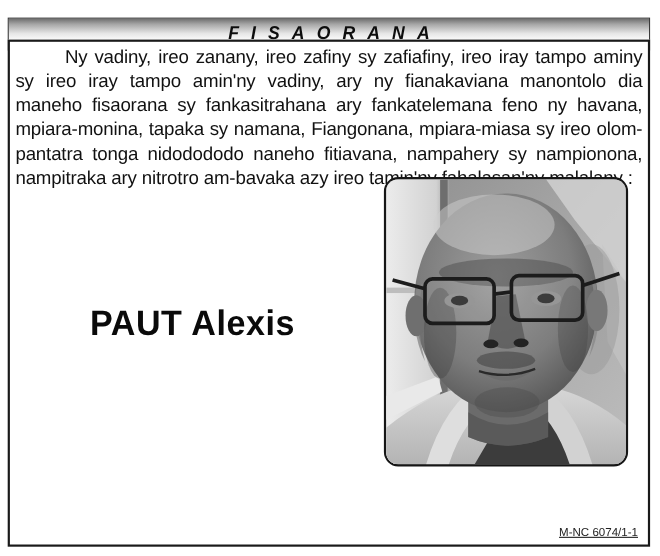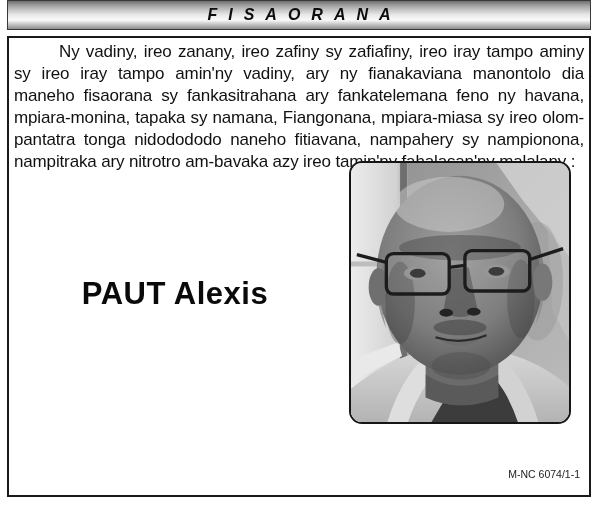--- a/index.html
+++ b/index.html
@@ -9,21 +9,21 @@
     font-family: "Liberation Sans", sans-serif;
     color: #111;
     overflow: hidden;
     position: relative;
   }
   .page { position: absolute; inset: 0; }
 
   
   .masthead {
     position: absolute;
-    left: 7px; top: 0;
+    left: 7px; top: 16px;
     width: 584px; height: 30px;
     border: 1px solid #3a3a3a;
     background: linear-gradient(180deg,
       #6f6f6f 0%, #a6a6a6 18%, #e6e6e6 48%,
       #fafafa 68%, #bdbdbd 86%, #8d8d8d 100%);
     display: flex; align-items: center; justify-content: center;
   }
   .masthead-title {
     font-style: italic;
     font-weight: 800;
@@ -75,24 +75,25 @@
     width: 222px; height: 263px;
     border: 2px solid #161616;
     border-radius: 13px;
     overflow: hidden;
     background: #a9a9a9;
   }
   .portrait svg { display: block; width: 100%; height: 100%; }
 
   .reference {
     position: absolute;
-    right: 9px; bottom: 15px;
+    right: 9px; bottom: 5px;
     font-size: 10.5px;
     color: #222;
     letter-spacing: 0;
+    text-decoration: underline;
   }
 </style>
 </head>
 <body>
 
 <div class="page">
 
   <div class="masthead">
     <span class="masthead-title">FISAORANA</span>
   </div>

